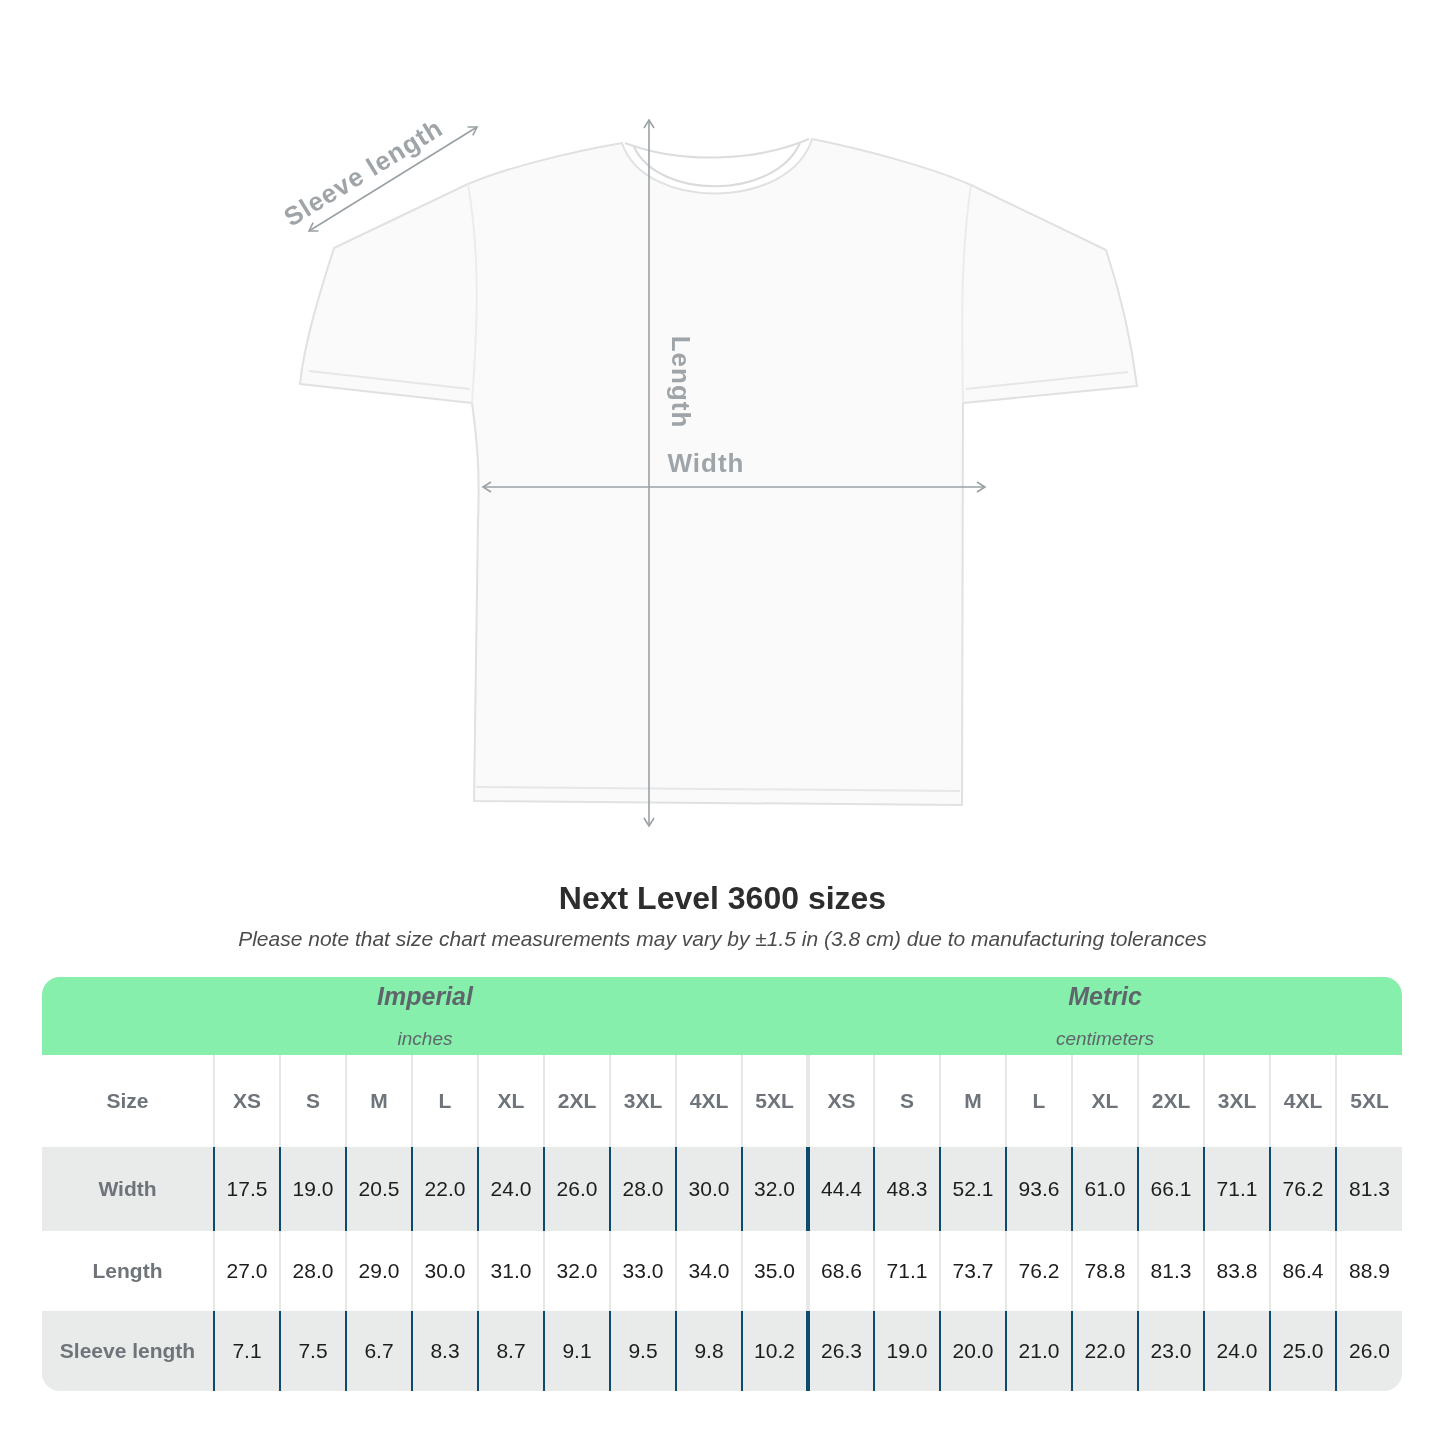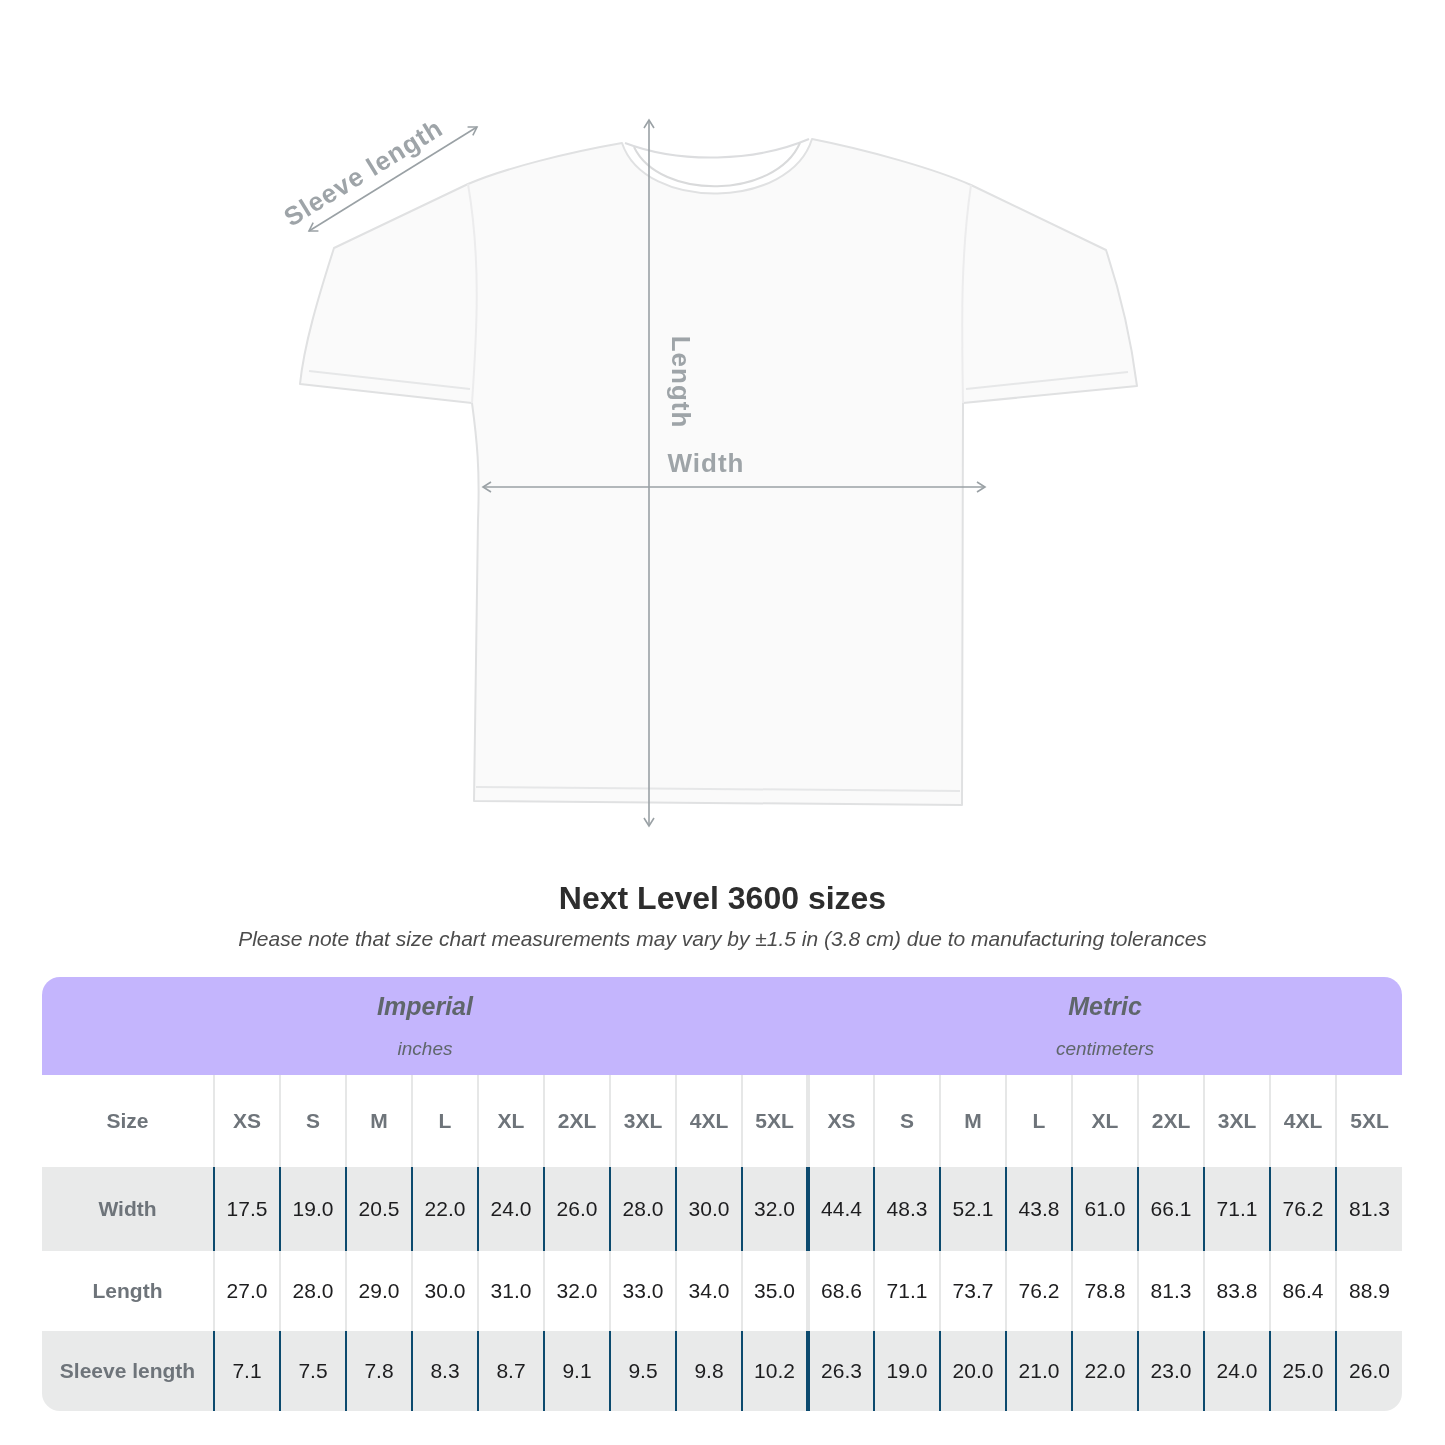--- a/index.html
+++ b/index.html
@@ -50,22 +50,22 @@
   
   .table-card {
     width: 1360px;
     margin-left: 42px;
     border-radius: 18px;
     overflow: hidden;
     background: #ffffff;
   }
   .units-band {
     display: flex;
-    background: #c4b5fd;
-    height: 98px;
+    background: #86efac;
+    height: 78px;
   }
   .units-half {
     display: flex;
     flex-direction: column;
     align-items: center;
     justify-content: center;
   }
   .units-half.imperial { width: 766px; }
   .units-half.metric   { width: 594px; }
   .units-title {
@@ -241,21 +241,21 @@
             <td>20.5</td>
             <td>22.0</td>
             <td>24.0</td>
             <td>26.0</td>
             <td>28.0</td>
             <td>30.0</td>
             <td>32.0</td>
             <td class="half-sep">44.4</td>
             <td>48.3</td>
             <td>52.1</td>
-            <td>43.8</td>
+            <td>93.6</td>
             <td>61.0</td>
             <td>66.1</td>
             <td>71.1</td>
             <td>76.2</td>
             <td>81.3</td>
           </tr>
         <tr class="r-length row-white">
           <th>Length</th>
         <td>27.0</td>
             <td>28.0</td>
@@ -273,21 +273,21 @@
             <td>78.8</td>
             <td>81.3</td>
             <td>83.8</td>
             <td>86.4</td>
             <td>88.9</td>
           </tr>
         <tr class="r-sleeve row-gray">
           <th>Sleeve length</th>
         <td>7.1</td>
             <td>7.5</td>
-            <td>7.8</td>
+            <td>6.7</td>
             <td>8.3</td>
             <td>8.7</td>
             <td>9.1</td>
             <td>9.5</td>
             <td>9.8</td>
             <td>10.2</td>
             <td class="half-sep">26.3</td>
             <td>19.0</td>
             <td>20.0</td>
             <td>21.0</td>

